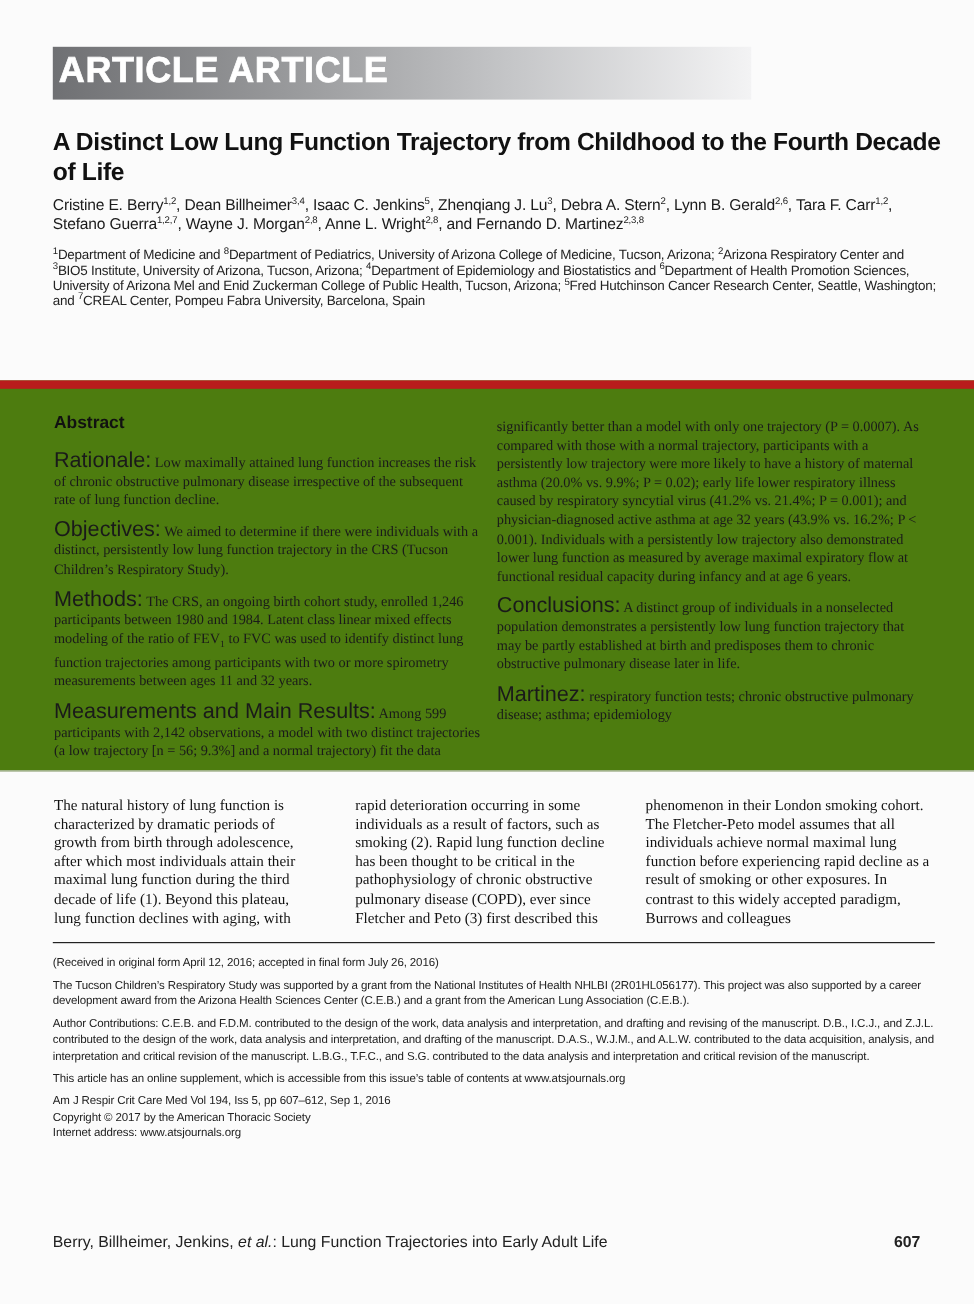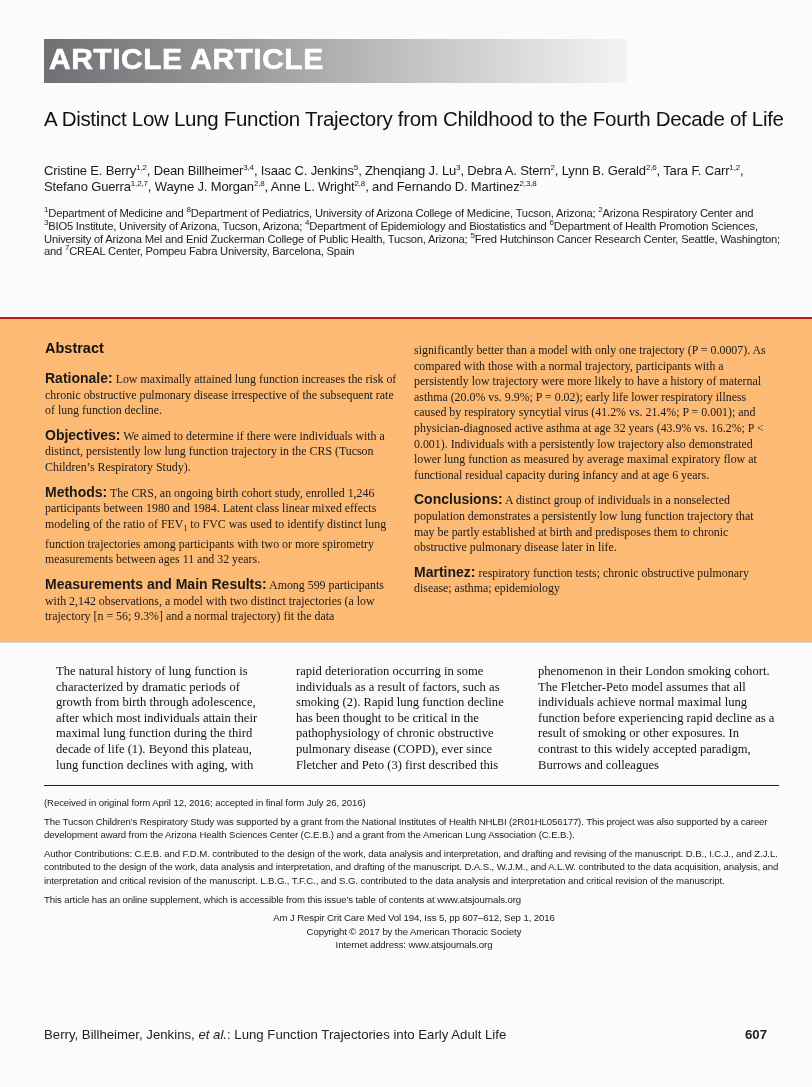--- a/index.html
+++ b/index.html
@@ -14,61 +14,61 @@
   }
   #banner-text {
     position: absolute; left: 5px; top: 3px;
     font-family: "Liberation Sans", "DejaVu Sans", sans-serif; font-weight: bold;
     font-size: 30px; letter-spacing: 0.5px; color: #ffffff;
     -webkit-text-stroke: 0.6px #ffffff;
   }
 
   #title {
     position: absolute; left: 44px; top: 106px; width: 740px;
-    font-size: 20.5px; font-weight: normal; line-height: 25px; color: #111;
+    font-size: 20.5px; font-weight: bold; line-height: 25px; color: #111;
     letter-spacing: -0.3px;
   }
   #authors {
     position: absolute; left: 44px; top: 163px; width: 740px;
     font-size: 13px; line-height: 16px; color: #1a1a1a; letter-spacing: -0.15px;
   }
   #authors sup, #affil sup { font-size: 8px; vertical-align: super; line-height: 0; }
   #affil {
     position: absolute; left: 44px; top: 207px; width: 740px;
     font-size: 11.2px; line-height: 12.8px; color: #222; letter-spacing: -0.2px;
   }
 
   #abstract {
     position: absolute; left: 0; top: 317px; width: 812px; height: 326px;
-    background: #fdba74; border-top: 2px solid #b91c1c; border-bottom: 1px solid #d6d6d6;
+    background: #4d7c0f; border-top: 7px solid #b91c1c; border-bottom: 1px solid #d6d6d6;
   }
   #abstract-heading {
     position: absolute; left: 45px; top: 21px;
     font-size: 14.5px; font-weight: bold; color: #111;
   }
   .abs-col { position: absolute; top: 0; width: 358px; font-size: 11.9px; line-height: 15.6px; color: #1a1a1a; }
   #abs-left { left: 45px; top: 52px; }
   #abs-right { left: 414px; top: 24px; }
   .abs-para { margin-bottom: 9px; }
-  .abs-label { font-family: "Liberation Sans", "DejaVu Sans", sans-serif; font-weight: bold; font-size: 14px; }
+  .abs-label { font-family: "Liberation Sans", "DejaVu Sans", sans-serif; font-weight: normal; font-size: 18px; }
 
   .body-col {
     position: absolute; top: 664px; font-size: 12.6px; line-height: 15.6px; color: #111;
   }
-  #col1 { left: 56px; width: 215px; }
+  #col1 { left: 45px; width: 215px; }
   #col2 { left: 296px; width: 225px; }
   #col3 { left: 538px; width: 240px; }
 
   #rule { position: absolute; left: 44px; top: 785px; width: 735px; border-top: 1px solid #222; }
   #footnotes {
     position: absolute; left: 44px; top: 796px; width: 740px;
     font-size: 9.6px; line-height: 13.6px; color: #222; letter-spacing: -0.1px;
   }
   .fn { margin-bottom: 5px; }
-  .fn-tight { margin-bottom: 0; text-align: center; }
+  .fn-tight { margin-bottom: 0; }
   #citation { margin-top: 0; }
 
   #running-footer {
     position: absolute; left: 44px; top: 1027px; width: 740px;
     font-size: 13.2px; color: #222;
   }
   #footer-left i { font-style: italic; }
   #page-number { position: absolute; right: 17px; top: 0; font-weight: bold; font-size: 13.2px; }
 </style>
 </head>

